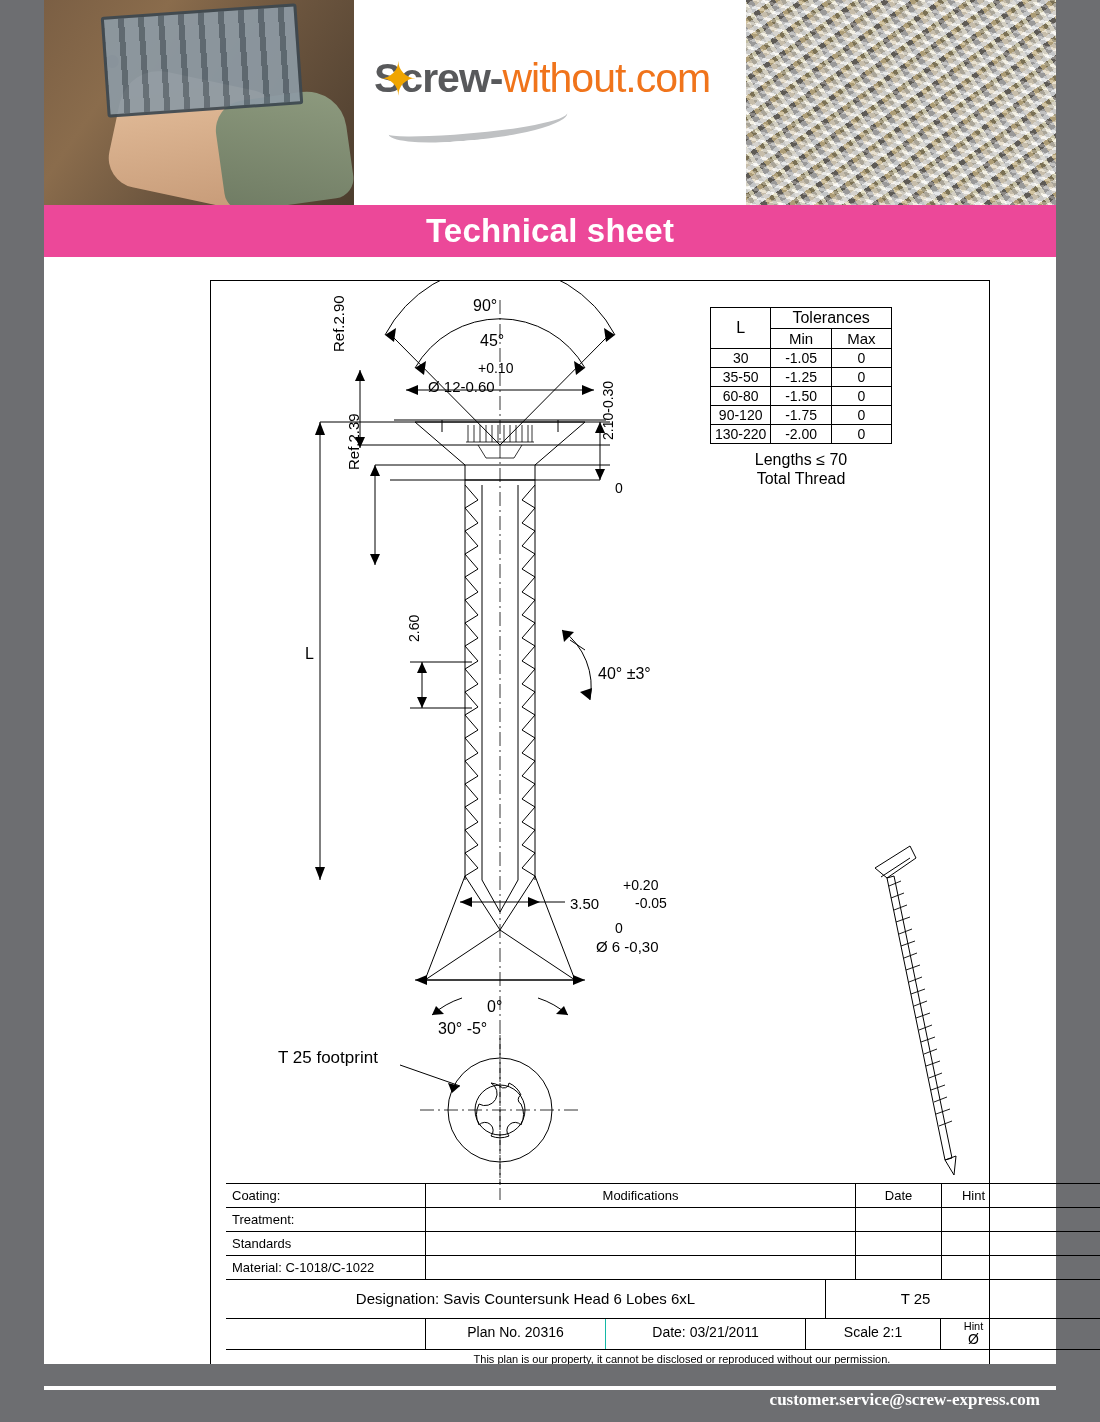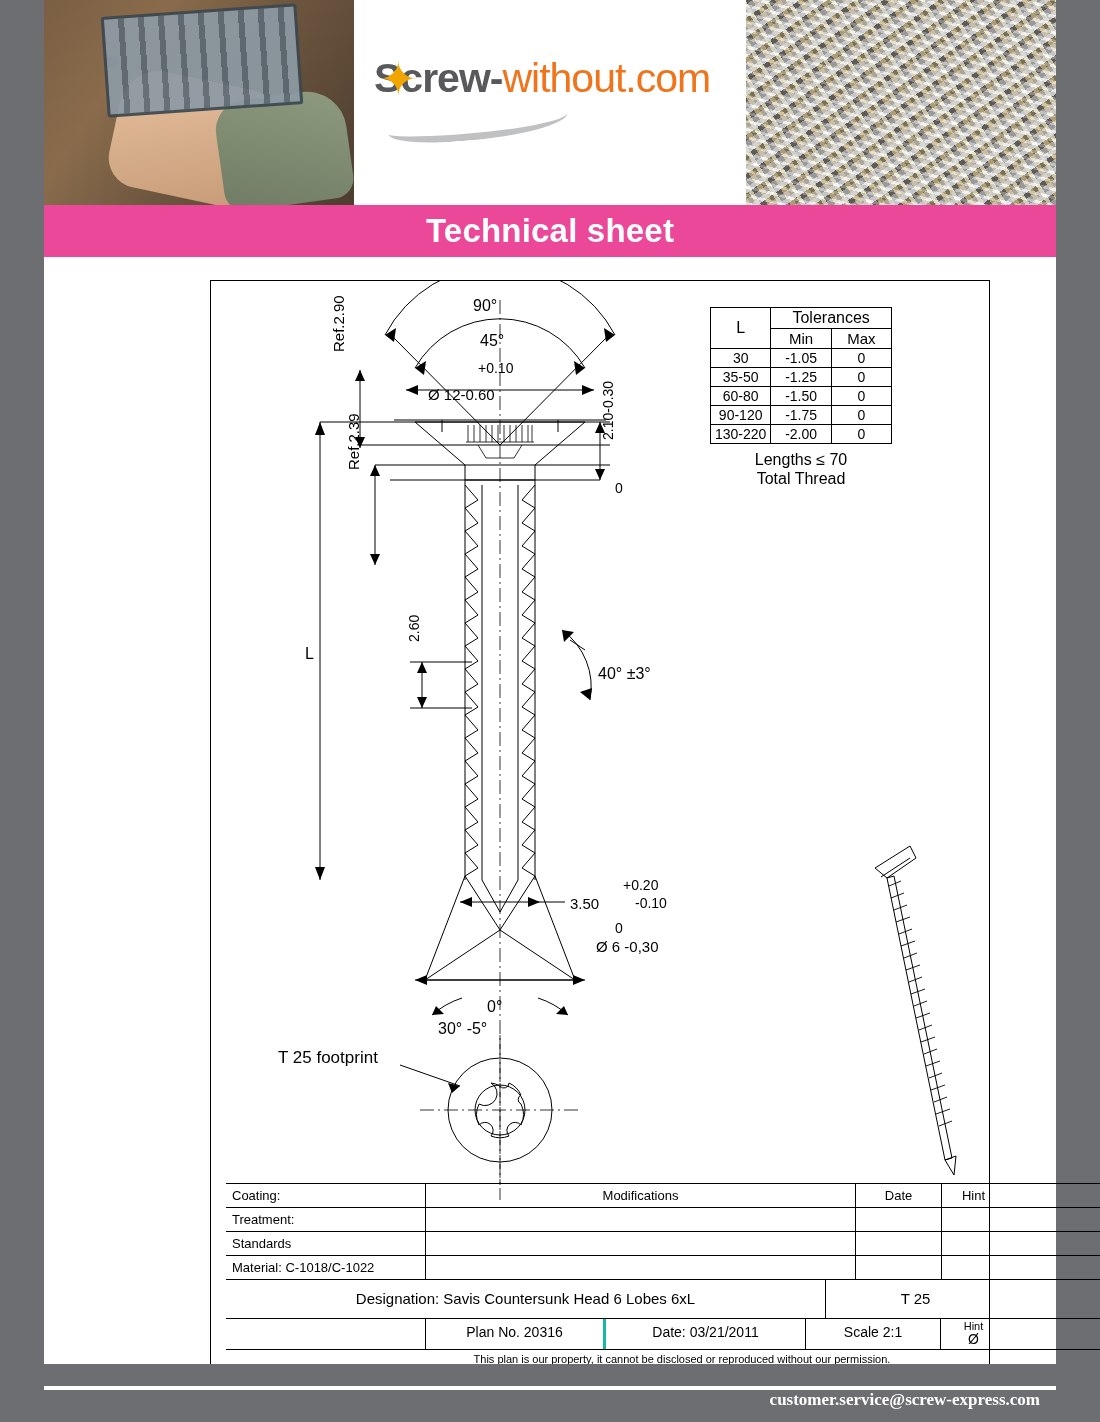--- a/index.html
+++ b/index.html
@@ -126,21 +126,21 @@
   }
   .tb-row{display:flex;border-bottom:1px solid #000;box-sizing:border-box;}
   .tb-c{border-right:1px solid #000;box-sizing:border-box;padding:2px 6px;height:23px;line-height:19px;}
   .tb-left{width:200px;}
   .tb-mid{width:430px;text-align:center;}
   .tb-date{width:86px;text-align:center;}
   .tb-hint{width:63px;text-align:center;border-right:none;}
   .tb-desig{height:38px;line-height:34px;text-align:center;font-size:15px;}
   .tb-foot{font-size:11px;text-align:center;padding-top:3px;}
   .tb-row2 .c1{width:200px;border-right:1px solid #000;box-sizing:border-box;height:30px;}
-  .tb-row2 .c2{width:180px;border-right:3px solid #14b8a6;box-sizing:border-box;text-align:center;height:30px;line-height:27px;font-size:14px;}
+  .tb-row2 .c2{width:180px;border-right:1px solid #14b8a6;box-sizing:border-box;text-align:center;height:30px;line-height:27px;font-size:14px;}
   .tb-row2 .c3{width:200px;border-right:1px solid #000;box-sizing:border-box;text-align:center;height:30px;line-height:27px;font-size:14px;}
   .tb-row2 .c4{width:135px;border-right:1px solid #000;box-sizing:border-box;text-align:center;height:30px;line-height:27px;font-size:14px;}
   .tb-row2 .c5{width:65px;text-align:center;height:30px;font-size:11px;line-height:13px;padding-top:1px;box-sizing:border-box;}
   
   .footer-bar{
     position:absolute;left:0;bottom:0;width:1100px;height:58px;background:#6d6e71;
   }
   .footer-white{
     position:absolute;left:44px;bottom:32px;width:1012px;height:4px;background:#fff;
   }
@@ -313,36 +313,36 @@
           <g stroke="#000" stroke-width=".9" fill="none">
             <path d="M 679 606 L 691 601 M 681 618 L 694 613 M 684 630 L 697 625 M 686 642 L 700 637 M 689 654 L 702 649 M 691 666 L 705 661 M 694 678 L 707 673 M 696 690 L 710 685 M 699 702 L 712 697 M 701 714 L 715 709 M 704 726 L 717 721 M 706 738 L 720 733 M 709 750 L 722 745 M 711 762 L 725 757 M 714 774 L 727 769 M 716 786 L 730 781 M 719 798 L 732 793 M 721 810 L 735 805 M 724 822 L 737 817 M 726 834 L 740 829 M 729 846 L 742 841"></path>
           </g>
           <path class="thinline" d="M 735 880 L 744 895 L 746 876 Z"></path>
         </g>
       </svg>
 
       <div style="position:absolute;left:263px;top:17px;font-size:16px;">90°</div>
       <div style="position:absolute;left:270px;top:52px;font-size:16px;">45°</div>
       <div style="position:absolute;left:268px;top:80px;font-size:14px;">+0.10</div>
-      <div style="position:absolute;left:218px;top:106px;font-size:15px;text-align:center;">Ø  12-0.60</div>
+      <div style="position:absolute;left:218px;top:98px;font-size:15px;text-align:center;">Ø  12-0.60</div>
 
       <div style="position:absolute;left:120px;top:72px;font-size:15px;transform:rotate(-90deg);transform-origin:left top;width:120px;">Ref.2.90</div>
       <div style="position:absolute;left:135px;top:190px;font-size:15px;transform:rotate(-90deg);transform-origin:left top;width:120px;">Ref.2.39</div>
 
       <div style="position:absolute;left:405px;top:200px;font-size:14px;">0</div>
       <div style="position:absolute;left:390px;top:160px;font-size:14px;transform:rotate(-90deg);transform-origin:left top;width:110px;">2.10-0.30</div>
 
       <div style="position:absolute;left:95px;top:365px;font-size:16px;">L</div>
       <div style="position:absolute;left:196px;top:362px;font-size:14px;transform:rotate(-90deg);transform-origin:left top;width:60px;">2.60</div>
 
       <div style="position:absolute;left:388px;top:385px;font-size:16px;">40° ±3°</div>
 
       <div style="position:absolute;left:413px;top:597px;font-size:14px;">+0.20</div>
       <div style="position:absolute;left:360px;top:615px;font-size:15px;">3.50</div>
-      <div style="position:absolute;left:425px;top:615px;font-size:14px;">-0.10</div>
+      <div style="position:absolute;left:425px;top:615px;font-size:14px;">-0.05</div>
       <div style="position:absolute;left:405px;top:640px;font-size:14px;">0</div>
       <div style="position:absolute;left:386px;top:658px;font-size:15px;">Ø  6 -0,30</div>
 
       <div style="position:absolute;left:277px;top:718px;font-size:16px;">0°</div>
       <div style="position:absolute;left:228px;top:740px;font-size:16px;">30° -5°</div>
 
       <div style="position:absolute;left:68px;top:768px;font-size:17px;">T 25 footprint</div>
 
       <table class="tol-table">
         <tbody>

